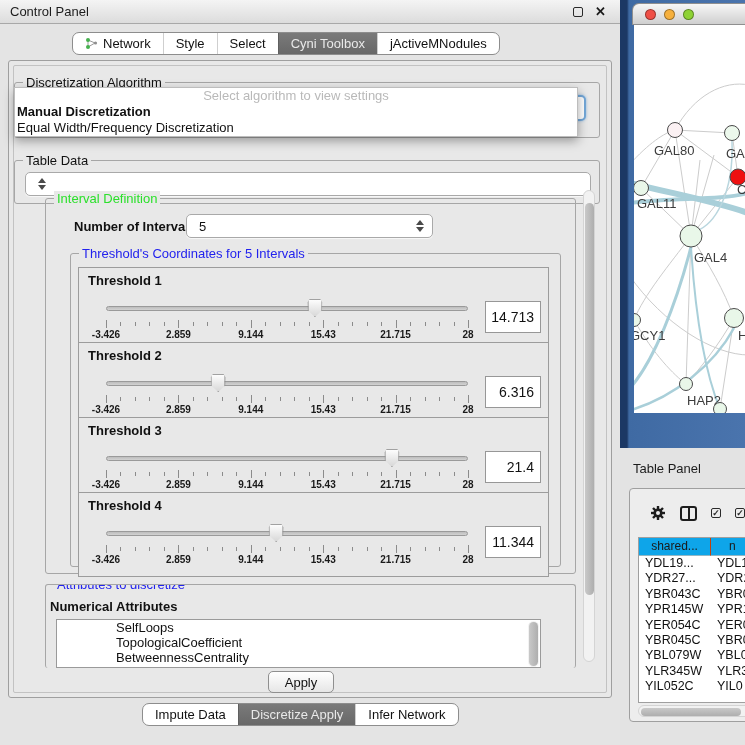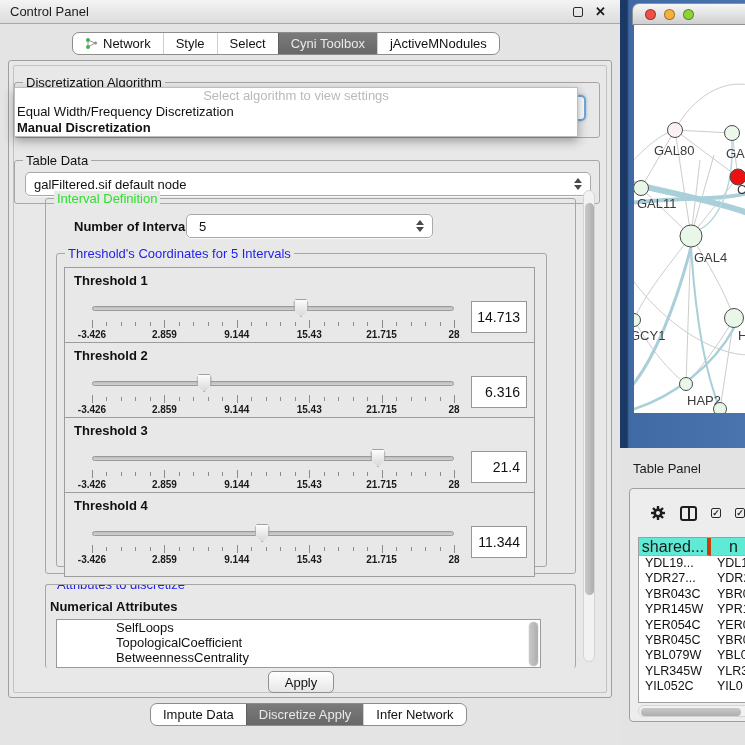--- a/index.html
+++ b/index.html
@@ -104,22 +104,22 @@
     background:#ededed; border:1px solid #9f9f9f; border-radius:4px; }
   #table-toolbar { position:absolute; left:6px; top:6px; width:110px; height:36px;
     display:flex; align-items:center; gap:14px; padding-left:14px; }
   .split-icon { width:17px; height:15px; border:2px solid #1d1d1d; border-radius:3px; position:relative; }
   .split-icon::after { content:""; position:absolute; left:50%; top:0; width:2px; height:100%; background:#1d1d1d; transform:translateX(-1px); }
   .cb-icon { width:10px; height:10px; border:1.6px solid #2a2a2a; border-radius:2px;
     font-size:9px; line-height:8px; text-align:center; color:#2a2a2a; font-weight:bold; }
   #node-table { position:absolute; left:8px; top:48px; width:118px; height:166px;
     background:#ffffff; border:1px solid #9f9f9f; overflow:hidden; }
   #table-header { display:flex; height:18px; }
-  .hc { background:#5eead4; border-right:4px solid #c2410c; border-bottom:1px solid #92b7c4;
-    font-size:16px; color:#1a1a1a; text-align:center; line-height:17px; overflow:hidden; white-space:nowrap; }
+  .hc { background:#0ea5e9; border-right:1px solid #c2410c; border-bottom:1px solid #92b7c4;
+    font-size:12px; color:#1a1a1a; text-align:center; line-height:17px; overflow:hidden; white-space:nowrap; }
   .hc1 { width:72px; } .hc2 { flex:1; text-align:left; padding-left:18px; }
   .trow { display:flex; height:15.4px; font-size:12.5px; color:#111; }
   .tc1 { width:72px; padding-left:6px; overflow:hidden; white-space:nowrap; }
   .tc2 { flex:1; padding-left:6px; overflow:hidden; white-space:nowrap; }
   #hscroll { position:absolute; left:8px; top:216px; width:118px; height:12px;
     background:#f2f2f2; border:1px solid #d4d4d4; border-radius:6px; }
   #hscroll .hthumb { position:absolute; left:2px; top:1.5px; width:100px; height:8px;
     background:linear-gradient(#c9c9c9,#aeaeae); border-radius:4px; }
 </style>
 </head>
@@ -169,28 +169,27 @@
       <span class="cval"></span>
       <span class="stepper">
           <i class="tri-up"></i>
           <i class="tri-down"></i>
         </span>
     </div>
   </div>
 
   <div id="algo-popup">
     <div class="prow placeholder">Select algorithm to view settings</div>
+    <div class="prow bold">Manual Discretization</div>
     <div class="prow">Equal Width/Frequency Discretization</div>
-    <div class="prow bold">Manual Discretization</div>
   </div>
 
   <div class="groupbox" style="left:14px; top:140px; width:586px; height:44px;margin-top:20px;">
     <span class="grouplegend">Table Data</span>
     <div class="combo" style="left:10px; top:11px; width:566px; height:24px;">
-      <span class="cval">galFiltered.sif default node</span>
       <span class="stepper">
           <i class="tri-up"></i>
           <i class="tri-down"></i>
         </span>
     </div>
   </div>
 
   <div class="vscroll" style="left:583px; top:190px; width:12px; height:472px;">
     <div class="vthumb" style="left:1px; top:12px; width:9px; height:392px;"></div>
   </div>
@@ -200,21 +199,21 @@
 
     <span class="abs" style="left:28px; top:20px; font-size:13px; font-weight:bold; color:#111;">Number of Intervals</span>
     <div class="combo" style="left:140px; top:15px; width:247px; height:24px;">
       <span class="cval" style="padding-left:4px;">5</span>
       <span class="stepper">
           <i class="tri-up"></i>
           <i class="tri-down"></i>
         </span>
     </div>
 
-    <div class="groupbox" style="left:10px; top:54px; width:491px; height:314px;">
+    <div class="groupbox" style="left:24px; top:54px; width:491px; height:314px;">
       <span class="grouplegend blue">Threshold's Coordinates for 5 Intervals</span>
 
       <div class="tbox" style="top:13px;">
         <span class="tlabel">Threshold 1</span>
         <div class="sliderzone">
           <div class="track"></div>
           <div class="thumb" style="left: 57.7197%;"></div>
           <div class="ticks">
               <span class="tick major" style="left: 0%;"></span>
               <span class="tick" style="left: 4%;"></span>
@@ -402,21 +401,21 @@
           <div class="list-item">BetweennessCentrality</div>
         </div>
       <div class="vscroll" style="right:1px; top:1px; width:11px; height:46px; border:none;">
         <div class="vthumb" style="left:1px; top:1px; width:9px; height:44px;"></div>
       </div>
     </div>
   </div>
 
   <div id="apply-btn">Apply</div>
 
-  <div class="segstrip" style="left:142px; top:703px;margin-left:8px;">
+  <div class="segstrip" style="left:142px; top:703px;">
     <div class="seg">
         <span>Impute Data</span>
       </div>
     <div class="seg selected">
         <span>Discretize Apply</span>
       </div>
     <div class="seg">
         <span>Infer Network</span>
       </div>
   </div>

